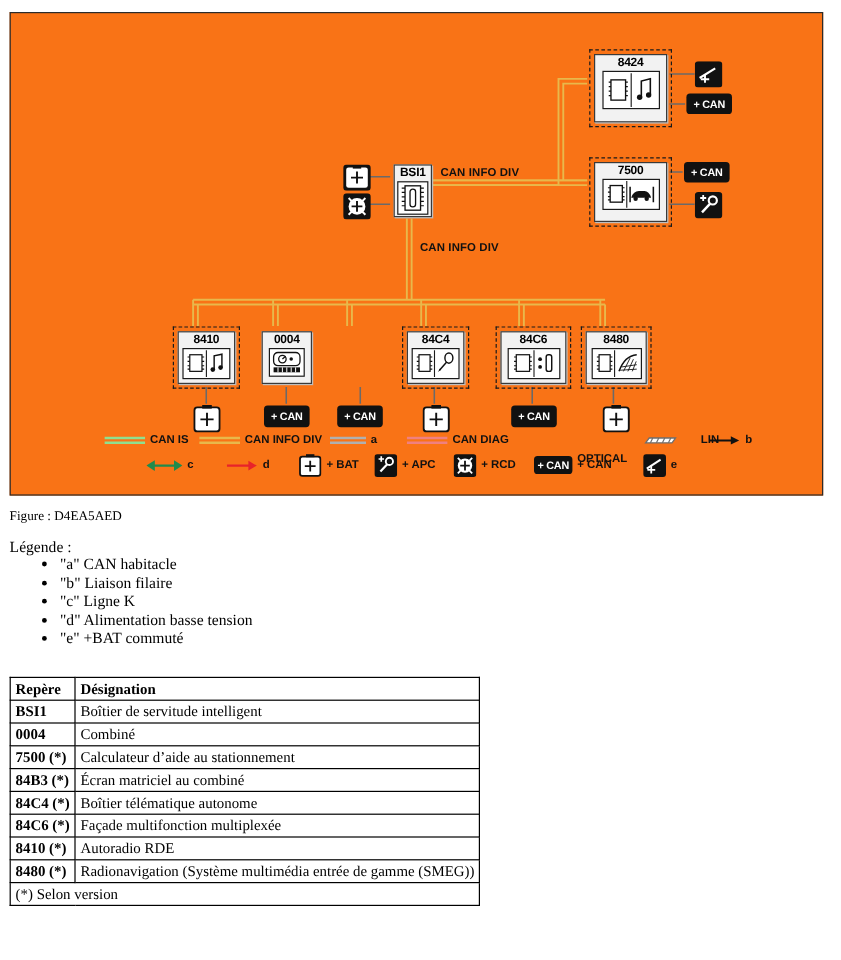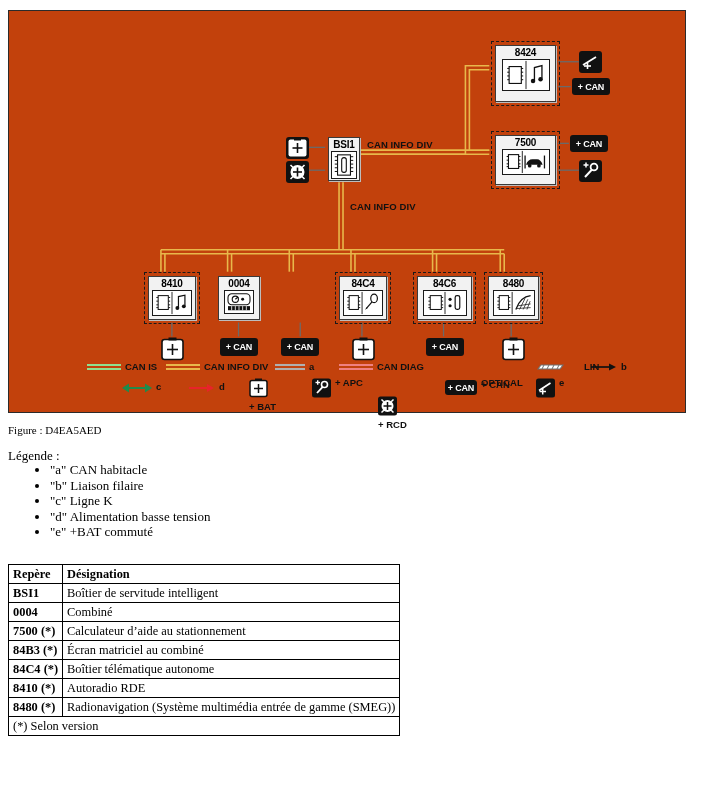--- a/index.html
+++ b/index.html
@@ -18,21 +18,21 @@
 
   
   #diagram-frame {
     position: absolute;
     left: 8px;
     top: 10px;
     width: 678px;
     height: 403px;
     border: 1.5px solid #2b2b2b;
     box-sizing: border-box;
-    background: #c2410c;
+    background: #f97316;
   }
   #diagram-canvas {
     position: absolute;
     left: 0; top: 0;
     width: 100%; height: 100%;
   }
 
   
   .module {
     position: absolute;
@@ -119,20 +119,21 @@
     height: 58px;
   }
   .leg-item {
     position: absolute;
     font-family: "Liberation Sans", sans-serif;
     font-size: 9.5px;
     font-weight: 700;
     color: #111;
     white-space: nowrap;
     display: flex;
+    align-items: center;
     gap: 4px;
   }
   .leg-text { line-height: 10px; }
 
   
   .fig-caption {
     position: absolute;
     left: 8px;
     top: 424px;
     font-size: 11px;
@@ -583,42 +584,42 @@
     </div>
 
     <div class="leg-item" style="left:180px; top:26px;">
       <svg width="26" height="12" viewBox="0 0 26 12">
         <line x1="0" y1="6" x2="19" y2="6" stroke="#e8232a" stroke-width="2"></line>
         <path d="M18 2 L25 6 L18 10 Z" fill="#e8232a"></path>
       </svg>
       <span class="leg-text">d</span>
     </div>
 
-    <div class="leg-item" style="left:240px; top:22px;flex-direction:column;">
+    <div class="leg-item" style="left:240px; top:22px;">
       <svg width="19" height="20" viewBox="0 0 19 20">
         <rect x="1" y="2.5" width="17" height="16" rx="2" fill="#fff" stroke="#111" stroke-width="1.5"></rect>
         <rect x="6" y="0.5" width="7" height="2.5" fill="#111"></rect>
         <line x1="9.5" y1="6" x2="9.5" y2="15" stroke="#111" stroke-width="1.5"></line>
         <line x1="5" y1="10.5" x2="14" y2="10.5" stroke="#111" stroke-width="1.5"></line>
       </svg>
       <span class="leg-text">+ BAT</span>
     </div>
 
     <div class="leg-item" style="left:303px; top:22px;">
       <svg width="19" height="20" viewBox="0 0 19 20">
         <rect x="0" y="0.5" width="19" height="19" rx="2.5" fill="#111"></rect>
         <circle cx="12.5" cy="6.5" r="3" fill="none" stroke="#fff" stroke-width="1.6"></circle>
         <line x1="10.7" y1="8.8" x2="5" y2="15" stroke="#fff" stroke-width="1.8"></line>
         <line x1="3.5" y1="4.5" x2="8" y2="4.5" stroke="#fff" stroke-width="1.4"></line>
         <line x1="5.7" y1="2.3" x2="5.7" y2="6.8" stroke="#fff" stroke-width="1.4"></line>
       </svg>
       <span class="leg-text">+ APC</span>
     </div>
 
-    <div class="leg-item" style="left:369px; top:40px;flex-direction:column;">
+    <div class="leg-item" style="left:369px; top:22px;">
       <svg width="19" height="20" viewBox="0 0 19 20">
         <rect x="0" y="0.5" width="19" height="19" rx="2.5" fill="#111"></rect>
         <circle cx="9.5" cy="10" r="6" fill="#fff"></circle>
         <line x1="9.5" y1="6" x2="9.5" y2="14" stroke="#111" stroke-width="1.5"></line>
         <line x1="5.5" y1="10" x2="13.5" y2="10" stroke="#111" stroke-width="1.5"></line>
         <g stroke="#fff" stroke-width="1.5">
           <line x1="3.5" y1="3.5" x2="5.8" y2="5.8"></line>
             <line x1="15.5" y1="3.5" x2="13.2" y2="5.8"></line>
           <line x1="3.5" y1="16.5" x2="5.8" y2="14.2"></line>
             <line x1="15.5" y1="16.5" x2="13.2" y2="14.2"></line>
@@ -678,20 +679,24 @@
     </tr>
     <tr>
       <td class="k">84B3 (*)</td>
       <td>Écran matriciel au combiné</td>
     </tr>
     <tr>
       <td class="k">84C4 (*)</td>
       <td>Boîtier télématique autonome</td>
     </tr>
     <tr>
+      <td class="k">84C6 (*)</td>
+      <td>Façade multifonction multiplexée</td>
+    </tr>
+    <tr>
       <td class="k">8410 (*)</td>
       <td>Autoradio RDE</td>
     </tr>
     <tr>
       <td class="k">8480 (*)</td>
       <td>Radionavigation (Système multimédia entrée de gamme (SMEG))</td>
     </tr>
     <tr>
       <td colspan="2">(*) Selon version</td>
     </tr>

